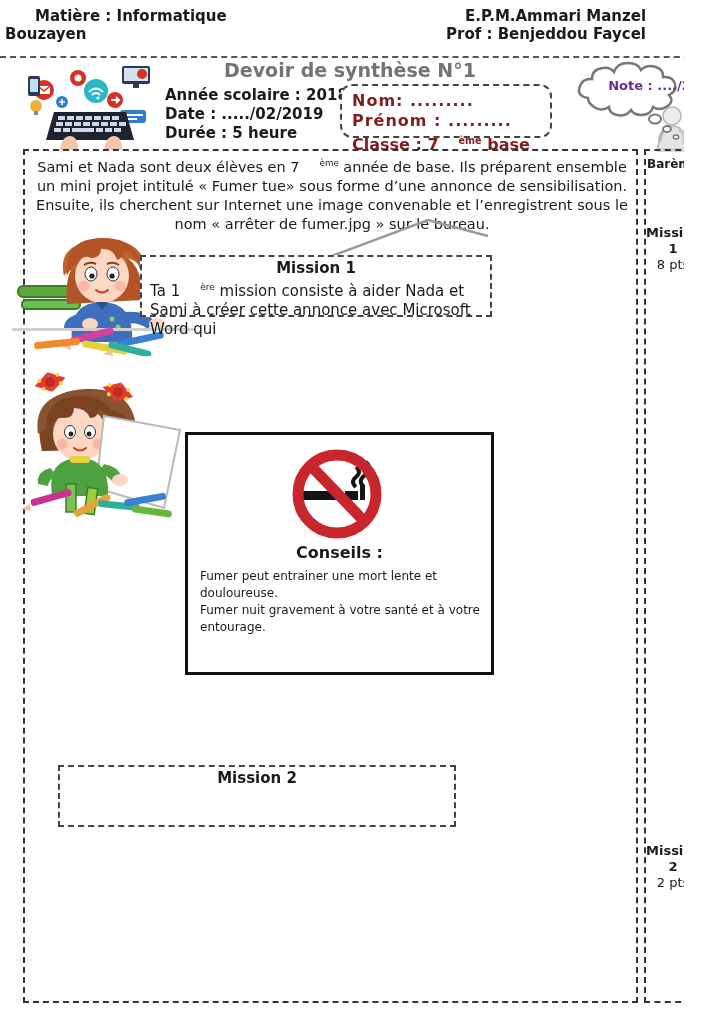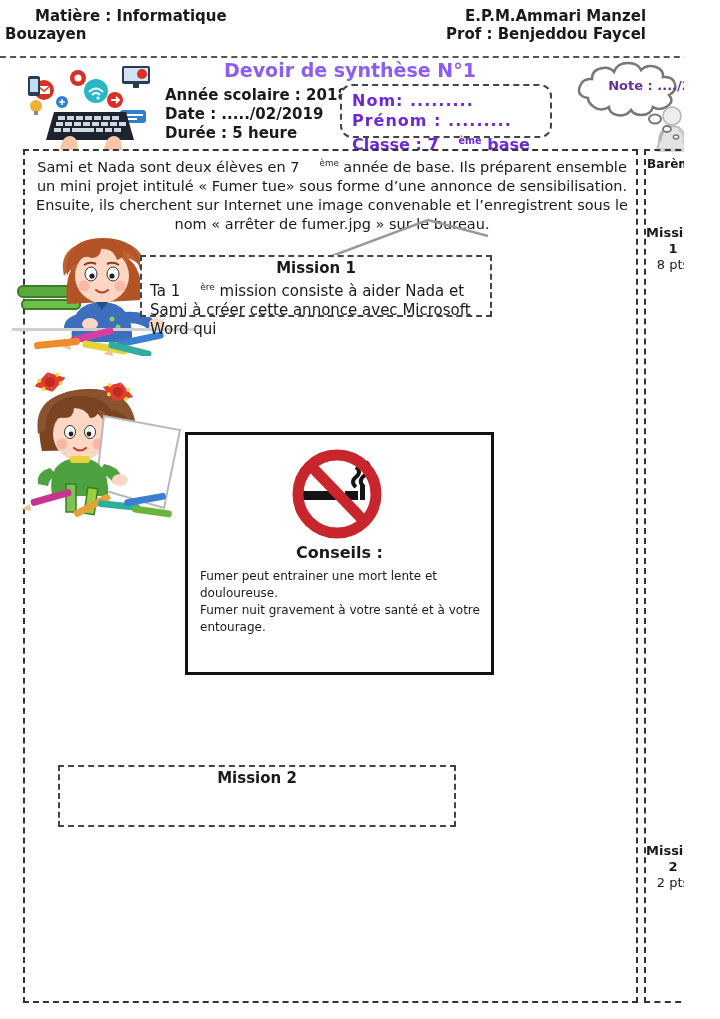--- a/index.html
+++ b/index.html
@@ -5,27 +5,27 @@
   html,body{margin:0;padding:0;background:#fff;}
   .page{
     position:relative;width:684px;height:1019px;background:#fff;overflow:hidden;
     font-family:"DejaVu Sans","Liberation Sans",sans-serif;color:#1a1a1a;
   }
   .abs{position:absolute;}
   .b{font-weight:normal;}
   
   .hdr-line{font-size:15px;font-weight:bold;white-space:nowrap;}
   .sep{left:0;top:56px;width:720px;border-top:2px dashed #555;}
-  .doc-title{left:170px;top:59px;width:360px;text-align:center;font-size:19px;font-weight:bold;color:#8b5cf6;}
+  .doc-title{left:170px;top:59px;width:360px;text-align:center;font-size:19px;font-weight:bold;color:#737373;}
   .info-block{left:165px;top:86px;font-size:15px;font-weight:bold;line-height:19px;}
   .identity-box{
     left:340px;top:84px;width:212px;height:54px;
     border:2px dashed #444;border-radius:12px;background:#fff;
     padding:5px 10px 0 10px;box-sizing:border-box;overflow:visible;
-    font-size:16px;font-weight:bold;color:#6d28d9;line-height:20px;white-space:nowrap;
+    font-size:16px;font-weight:bold;color:#7f1d1d;line-height:20px;white-space:nowrap;
   }
   .dots{letter-spacing:1px;}
   
   .cloud-wrap{left:563px;top:53px;width:145px;height:98px;z-index:5;}
   .cloud-text{position:absolute;left:36px;top:25px;width:110px;text-align:center;
     font-size:13px;font-weight:bold;color:#6a2d91;white-space:nowrap;}
   
   .main-box{left:23px;top:149px;width:615px;height:854px;border:2px dashed #333;box-sizing:border-box;}
   .bareme-box{left:644px;top:149px;width:58px;height:854px;border:2px dashed #333;box-sizing:border-box;
     text-align:center;font-size:13px;}

